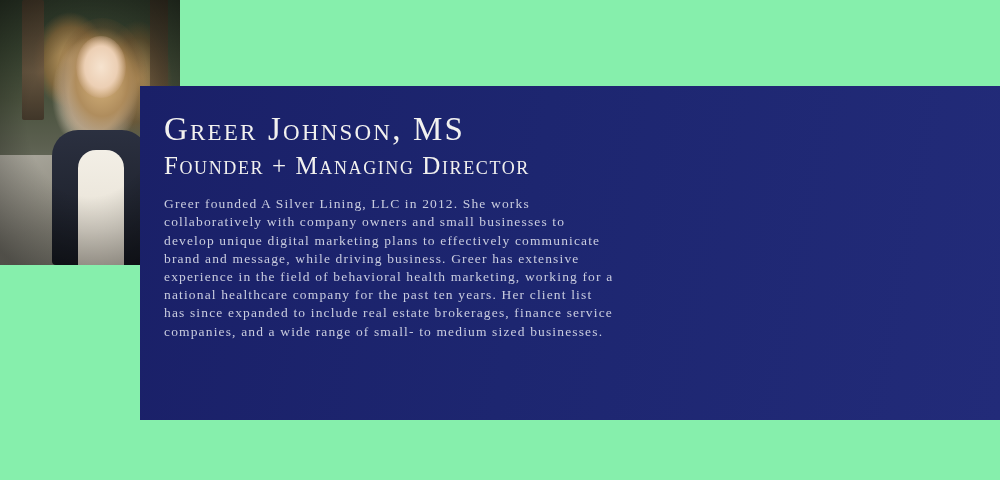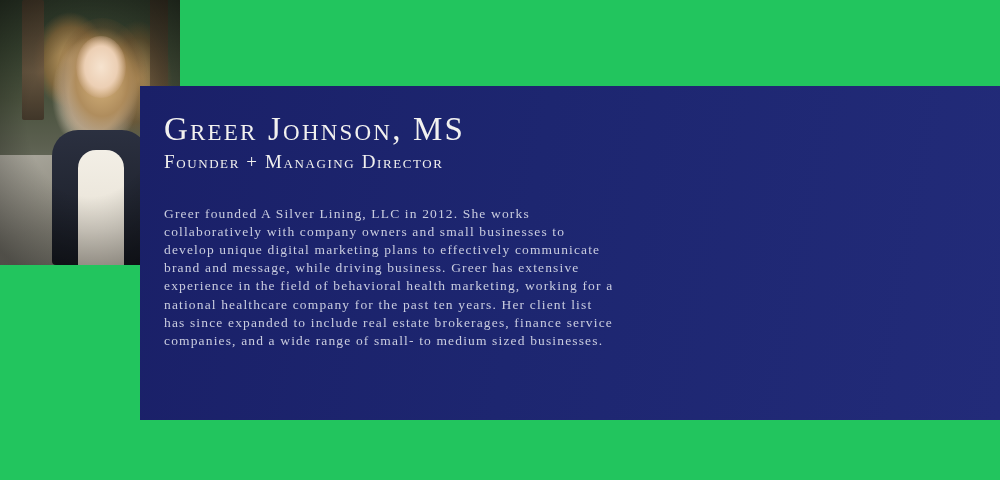--- a/index.html
+++ b/index.html
@@ -10,21 +10,21 @@
   body {
     width: 1000px;
     height: 480px;
     overflow: hidden;
     font-family: "Liberation Serif", serif;
   }
   .stage {
     position: relative;
     width: 1000px;
     height: 480px;
-    background: #22c55e;
+    background: #86efac;
   }
   
   .photo-wrap {
     position: absolute;
     left: 0;
     top: 0;
     width: 180px;
     height: 265px;
     overflow: hidden;
     background: #2b3b2a;
@@ -110,28 +110,28 @@
     font-size: 33px;
     line-height: 1.08;
     letter-spacing: 2.2px;
     font-weight: 400;
     font-variant: small-caps;
   }
   .role {
     margin: 4px 0 0 0;
     color: #f2f1ef;
     font-family: "Liberation Serif", serif;
-    font-size: 19px;
+    font-size: 25px;
     line-height: 1.1;
     letter-spacing: 1.6px;
     font-weight: 400;
     font-variant: small-caps;
   }
   .bio-body {
-    margin-top: 32px;
+    margin-top: 16px;
     width: 452px;
   }
   .bio-para {
     margin: 0 0 16px 0;
     color: #c9ccdf;
     font-family: "Liberation Serif", serif;
     font-size: 13.5px;
     line-height: 1.35;
     letter-spacing: 1.15px;
   }

